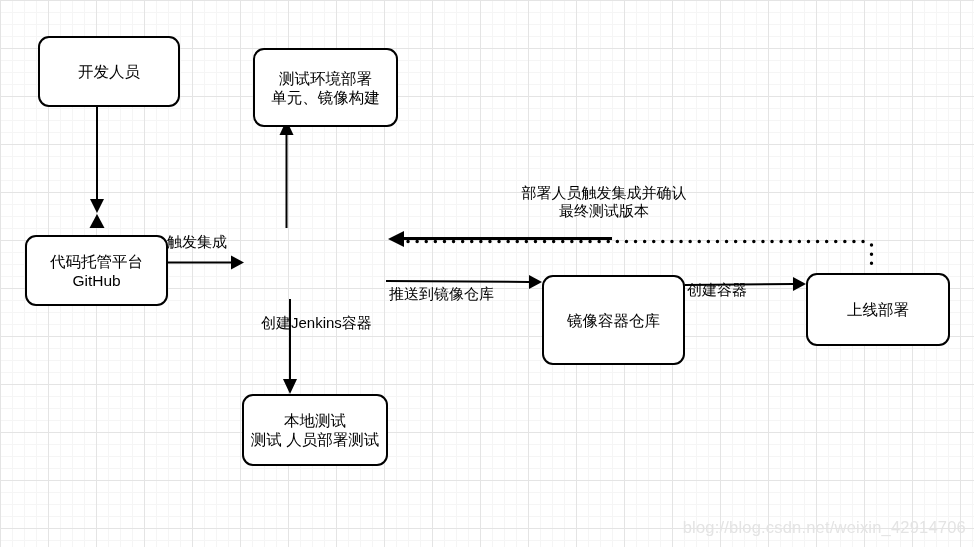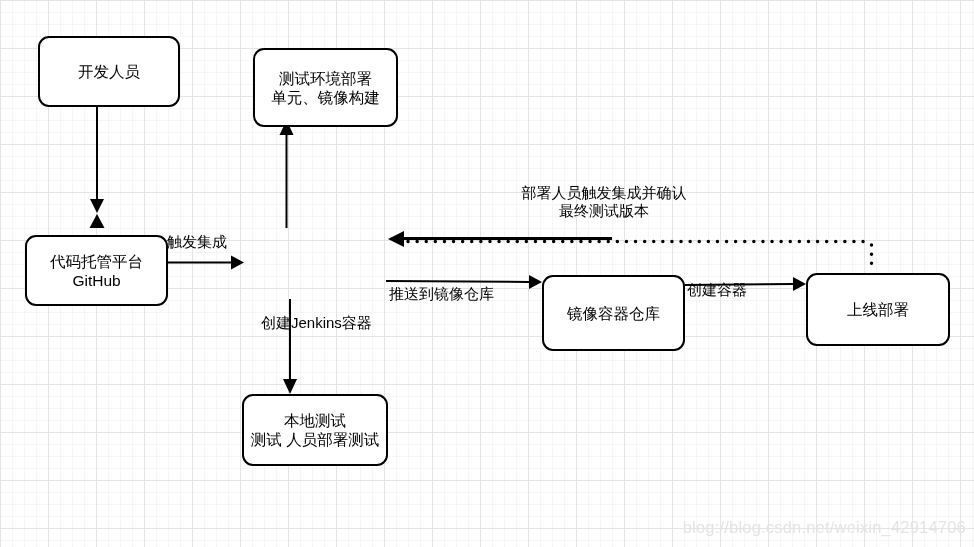--- a/index.html
+++ b/index.html
@@ -116,21 +116,21 @@
     <span>测试环境部署</span>
     <span>单元、镜像构建</span>
   </div>
 
   <div class="node" style="left:25px; top:227px; width:143px; height:71px;margin-top:8px;">
     <span>代码托管平台</span>
     <span>GitHub</span>
   </div>
 
 
-  <div class="node" style="left:542px; top:275px; width:143px; height:76px;">
+  <div class="node" style="left:542px; top:275px; width:143px; height:90px;">
     <span>镜像容器仓库</span>
   </div>
 
   <div class="node" style="left:806px; top:273px; width:144px; height:73px;">
     <span>上线部署</span>
   </div>
 
   <div class="node" style="left:242px; top:394px; width:146px; height:72px;">
     <span>本地测试</span>
     <span>测试 人员部署测试</span>

